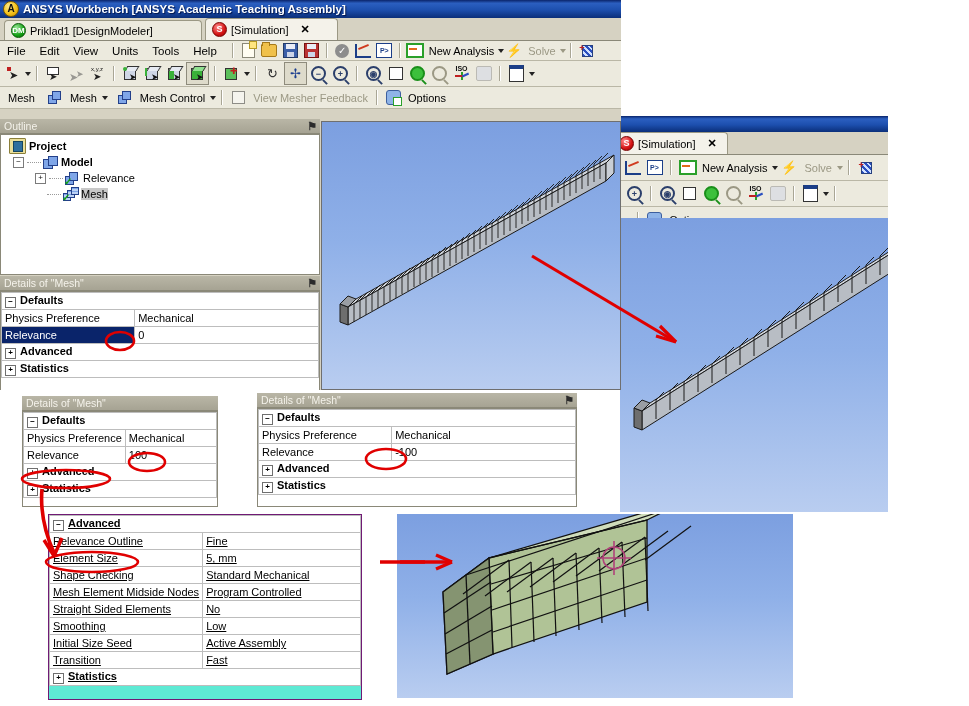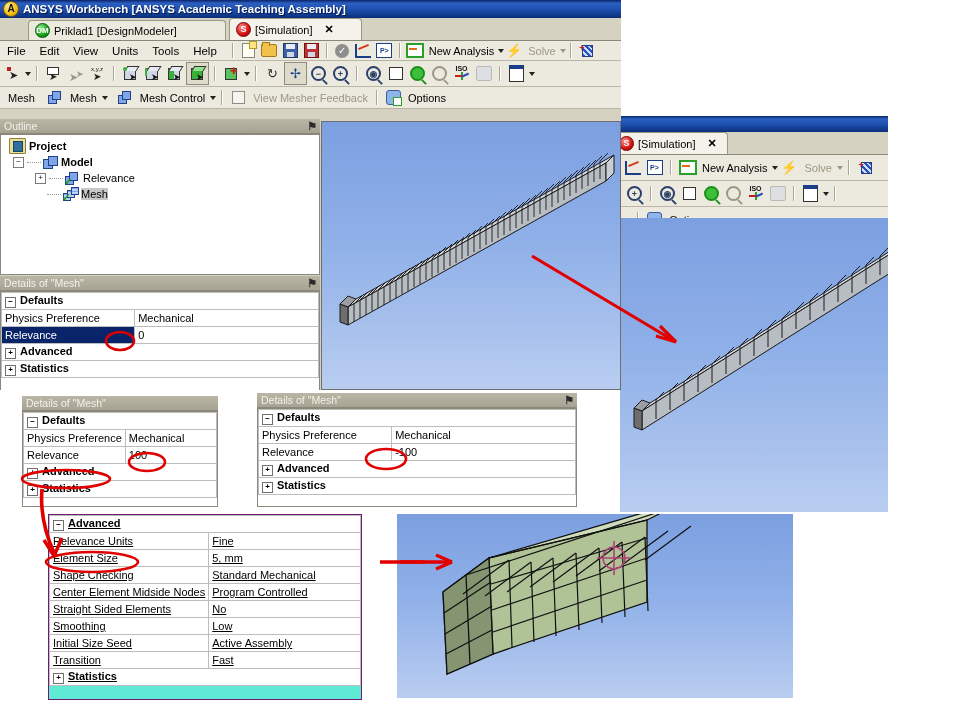--- a/index.html
+++ b/index.html
@@ -324,21 +324,21 @@
 </div>
 
 <div class="win" style="left:0;top:0;width:621px;height:390px;">
 
   <div class="titlebar">
     <span class="tlogo">A</span>
     <span class="ttext">ANSYS Workbench [ANSYS Academic Teaching Assembly]</span>
   </div>
 
   <div class="tabstrip">
-    <div class="tab" style="width:180px;margin-left:24px;">
+    <div class="tab" style="width:180px;">
       <span class="tabicon ic-dm">DM</span>
       <span>Priklad1 [DesignModeler]</span>
     </div>
     <div class="tab active" style="width:115px;">
       <span class="tabicon ic-sim">S</span>
       <span>[Simulation]</span>
       <span class="closex">✕</span>
     </div>
   </div>
 
@@ -771,33 +771,33 @@
   </div>
 </div>
 
 <div style="position:absolute;left:48px;top:514px;width:312px;height:184px;background:#5eead4;border:1px solid #701a75;text-decoration:underline;">
   <table class="dgrid">
     <tbody>
         <tr class="group">
       <td colspan="2"><span class="gtog">−</span><span>Advanced</span></td>
     </tr>
     <tr>
-      <td class="colA" style="width:152px;">Relevance Units</td>
+      <td class="colA" style="width:152px;">Relevance Outline</td>
       <td>Fine</td>
     </tr>
     <tr>
       <td class="colA">Element Size</td>
       <td>5, mm</td>
     </tr>
     <tr>
       <td class="colA">Shape Checking</td>
       <td>Standard Mechanical</td>
     </tr>
     <tr>
-      <td class="colA">Center Element Midside Nodes</td>
+      <td class="colA">Mesh Element Midside Nodes</td>
       <td>Program Controlled</td>
     </tr>
     <tr>
       <td class="colA">Straight Sided Elements</td>
       <td>No</td>
     </tr>
     <tr>
       <td class="colA">Smoothing</td>
       <td>Low</td>
     </tr>

